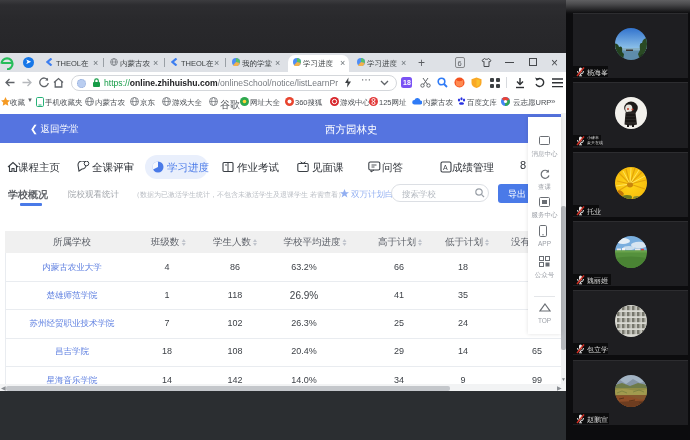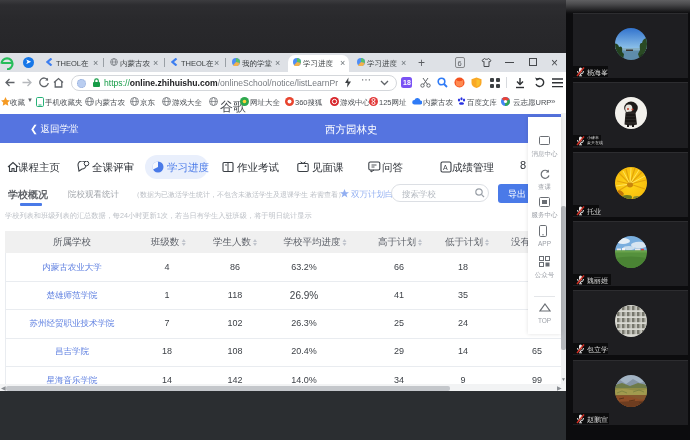--- a/index.html
+++ b/index.html
@@ -220,21 +220,21 @@
         </svg>
       </div>
 <div class="tx" style="left:172px;top:98px;font-size:7.5px;color:#4a4e53;">游戏大全</div>
 <div class="abs" style="left:209px;top:97px;">
         <svg width="9" height="9">
           <circle cx="4.5" cy="4.5" r="4" fill="none" stroke="#7a7e83" stroke-width="0.9"></circle>
           <ellipse cx="4.5" cy="4.5" rx="1.9" ry="4" fill="none" stroke="#7a7e83" stroke-width="0.8"></ellipse>
           <path d="M0.5 4.5 H8.5" stroke="#7a7e83" stroke-width="0.8"></path>
         </svg>
       </div>
-<div class="tx" style="left:220px;top:98px;font-size:13px;color:#4a4e53;">谷歌</div>
+<div class="tx" style="left:220px;top:98px;font-size:10px;color:#4a4e53;">谷歌</div>
 <div class="abs" style="left:240px;top:97px;">
         <svg width="9" height="9">
           <circle cx="4.5" cy="4.5" r="4.5" fill="#2ea84e"></circle>
           <circle cx="4.5" cy="4.5" r="1.8" fill="#ffd23c"></circle>
         </svg>
       </div>
 <div class="tx" style="left:250px;top:98px;font-size:7.5px;color:#4a4e53;">网址大全</div>
 <div class="abs" style="left:285px;top:97px;">
         <svg width="9" height="9">
           <circle cx="4.5" cy="4.5" r="4.5" fill="#e8442e"></circle>
@@ -352,21 +352,20 @@
 <div class="abs" style="left:391px;top:184px;width:98px;height:18px;border:1px solid #dcdfe4;border-radius:9px;background:#fff;"></div>
 <div class="tx" style="left:402px;top:189px;font-size:8.5px;color:#b4b9c0;">搜索学校</div>
 <div class="abs" style="left:475px;top:188px;">
         <svg width="10" height="10">
           <circle cx="4" cy="4" r="3.2" fill="none" stroke="#9aa0a8" stroke-width="1.2"></circle>
           <path d="M6.4 6.4 L9 9" stroke="#9aa0a8" stroke-width="1.2"></path>
         </svg>
       </div>
 <div class="abs" style="left:498px;top:184px;width:48px;height:19px;background:#4a7ae8;border-radius:3px;"></div>
 <div class="tx" style="left:508px;top:188px;font-size:9px;color:#fff;">导出</div>
-<div class="tx" style="left:5px;top:211px;font-size:7.2px;color:#bdc1c7;">学校列表和班级列表的汇总数据，每24小时更新1次，若当日有学生入驻班级，将于明日统计显示</div>
 <div class="abs" style="left:5px;top:231px;width:556px;height:22px;background:#f0f0f0;"></div>
 <div class="tx" style="left:72px;top:236px;font-size:9.5px;color:#5a5e66;transform:translateX(-50%);">所属学校</div>
 <div class="tx" style="left:168px;top:236px;font-size:9.5px;color:#5a5e66;transform:translateX(-50%);">班级数<span style="display:inline-block;vertical-align:middle;margin-left:2px;"><span style="display:block;width:0;height:0;border-left:2.5px solid transparent;border-right:2.5px solid transparent;border-bottom:3.5px solid #c0c4cc;margin-bottom:1px;"></span><span style="display:block;width:0;height:0;border-left:2.5px solid transparent;border-right:2.5px solid transparent;border-top:3.5px solid #c0c4cc;"></span></span></div>
 <div class="tx" style="left:235px;top:236px;font-size:9.5px;color:#5a5e66;transform:translateX(-50%);">学生人数<span style="display:inline-block;vertical-align:middle;margin-left:2px;"><span style="display:block;width:0;height:0;border-left:2.5px solid transparent;border-right:2.5px solid transparent;border-bottom:3.5px solid #c0c4cc;margin-bottom:1px;"></span><span style="display:block;width:0;height:0;border-left:2.5px solid transparent;border-right:2.5px solid transparent;border-top:3.5px solid #c0c4cc;"></span></span></div>
 <div class="tx" style="left:315px;top:236px;font-size:9.5px;color:#5a5e66;transform:translateX(-50%);">学校平均进度<span style="display:inline-block;vertical-align:middle;margin-left:2px;"><span style="display:block;width:0;height:0;border-left:2.5px solid transparent;border-right:2.5px solid transparent;border-bottom:3.5px solid #c0c4cc;margin-bottom:1px;"></span><span style="display:block;width:0;height:0;border-left:2.5px solid transparent;border-right:2.5px solid transparent;border-top:3.5px solid #c0c4cc;"></span></span></div>
 <div class="tx" style="left:400px;top:236px;font-size:9.5px;color:#5a5e66;transform:translateX(-50%);">高于计划<span style="display:inline-block;vertical-align:middle;margin-left:2px;"><span style="display:block;width:0;height:0;border-left:2.5px solid transparent;border-right:2.5px solid transparent;border-bottom:3.5px solid #c0c4cc;margin-bottom:1px;"></span><span style="display:block;width:0;height:0;border-left:2.5px solid transparent;border-right:2.5px solid transparent;border-top:3.5px solid #c0c4cc;"></span></span></div>
 <div class="tx" style="left:467px;top:236px;font-size:9.5px;color:#5a5e66;transform:translateX(-50%);">低于计划<span style="display:inline-block;vertical-align:middle;margin-left:2px;"><span style="display:block;width:0;height:0;border-left:2.5px solid transparent;border-right:2.5px solid transparent;border-bottom:3.5px solid #c0c4cc;margin-bottom:1px;"></span><span style="display:block;width:0;height:0;border-left:2.5px solid transparent;border-right:2.5px solid transparent;border-top:3.5px solid #c0c4cc;"></span></span></div>
 <div class="tx" style="left:533px;top:236px;font-size:9.5px;color:#5a5e66;transform:translateX(-50%);">没有学习<span style="display:inline-block;vertical-align:middle;margin-left:2px;"><span style="display:block;width:0;height:0;border-left:2.5px solid transparent;border-right:2.5px solid transparent;border-bottom:3.5px solid #c0c4cc;margin-bottom:1px;"></span><span style="display:block;width:0;height:0;border-left:2.5px solid transparent;border-right:2.5px solid transparent;border-top:3.5px solid #c0c4cc;"></span></span></div>
 <div class="abs" style="left:5px;top:281px;width:556px;height:1px;background:#e9ecf0;"></div>
 <div class="abs" style="left:5px;top:309.3px;width:556px;height:1px;background:#e9ecf0;"></div>

